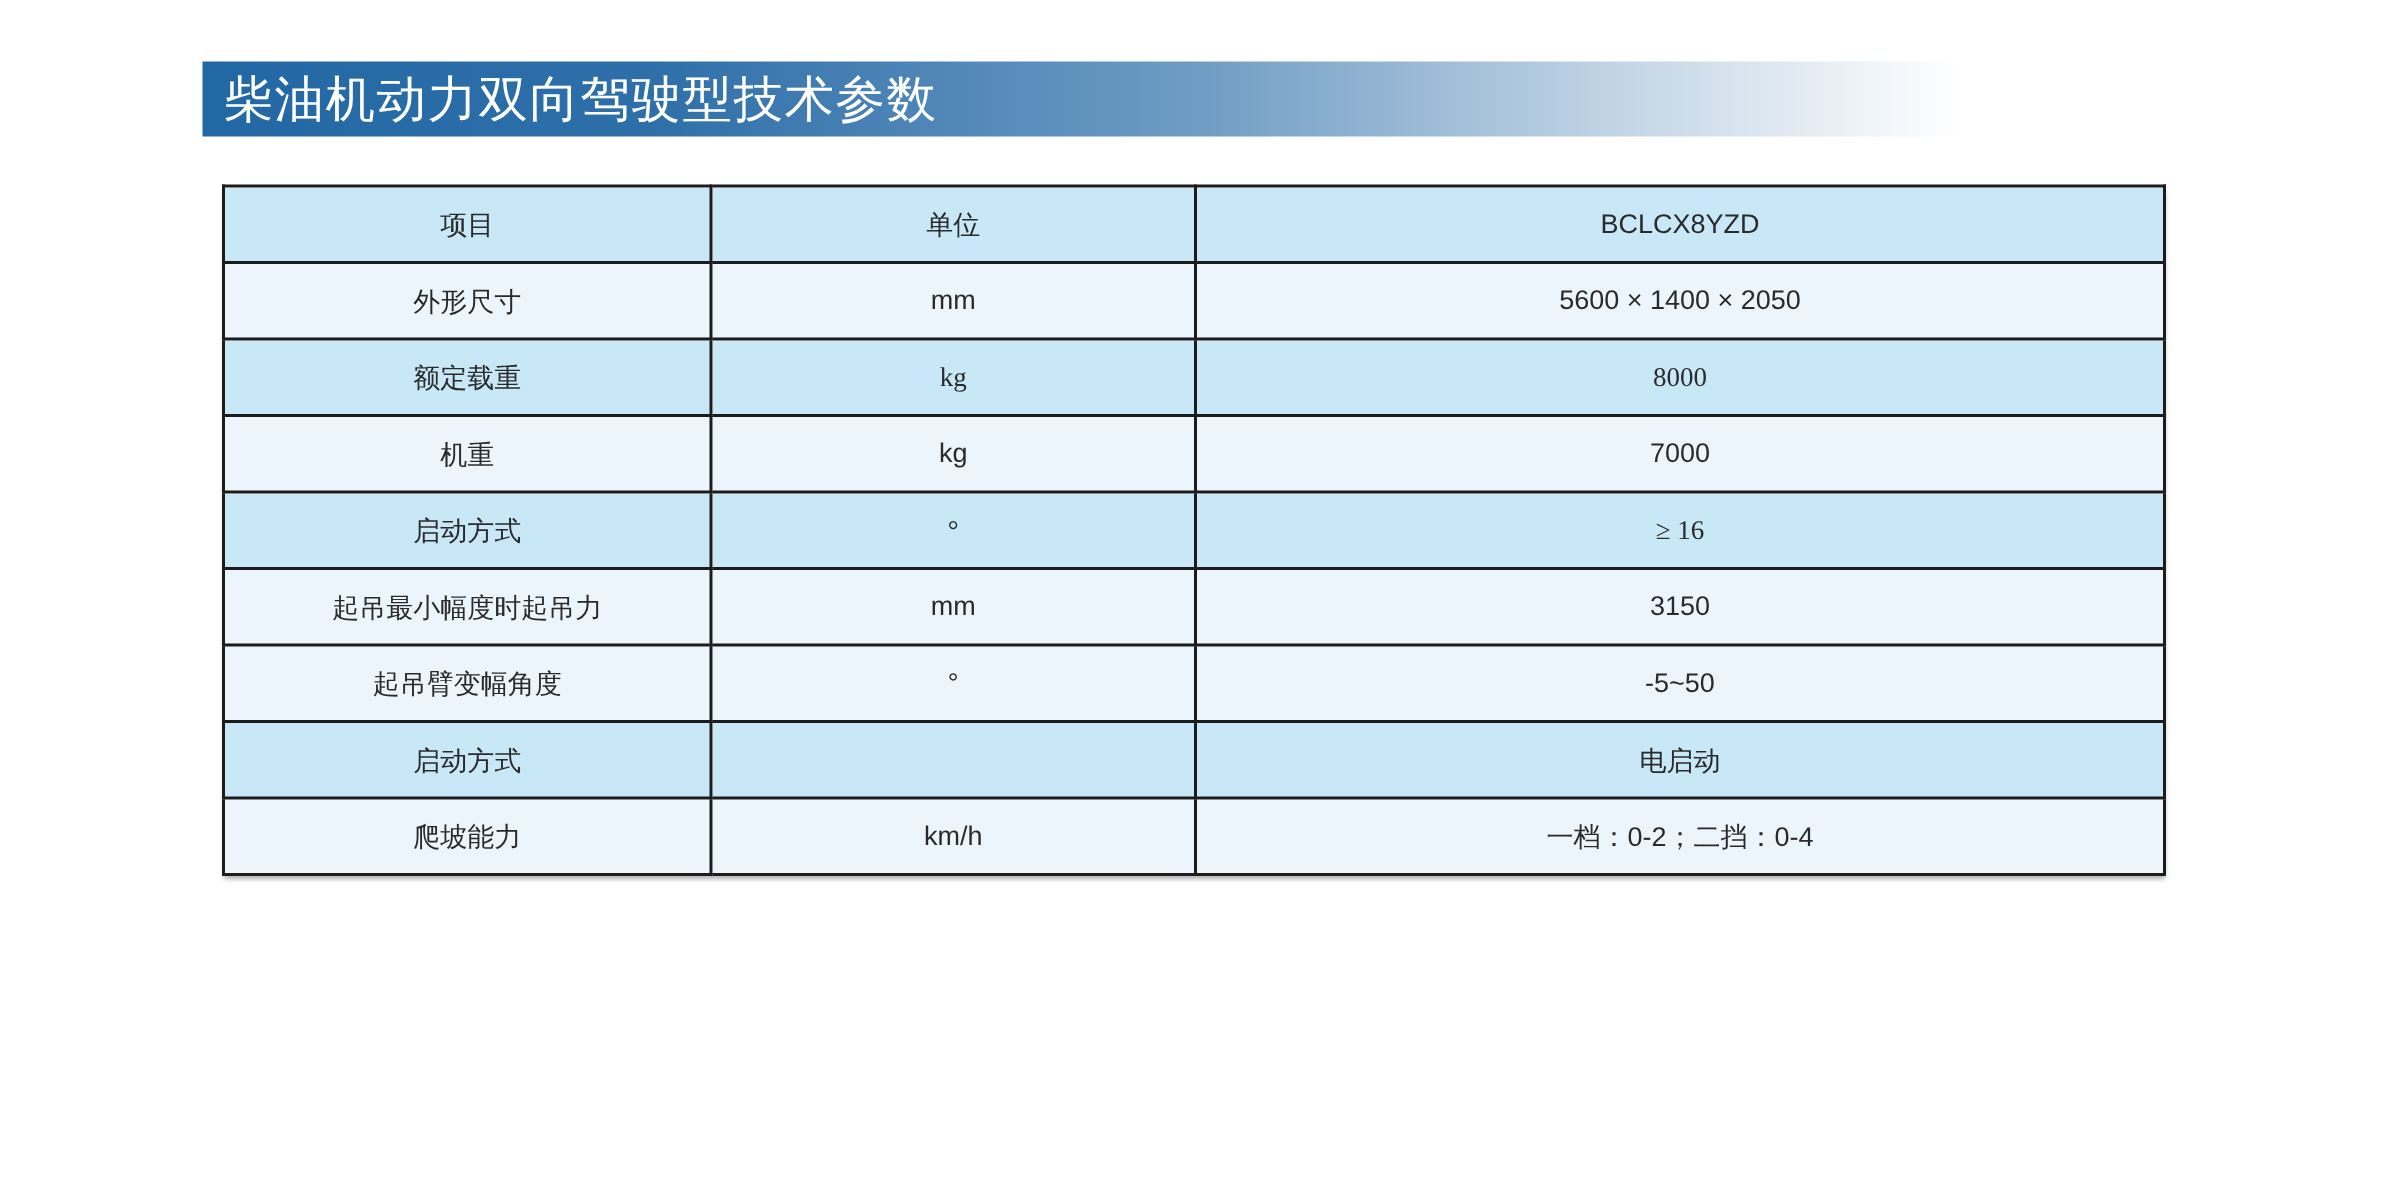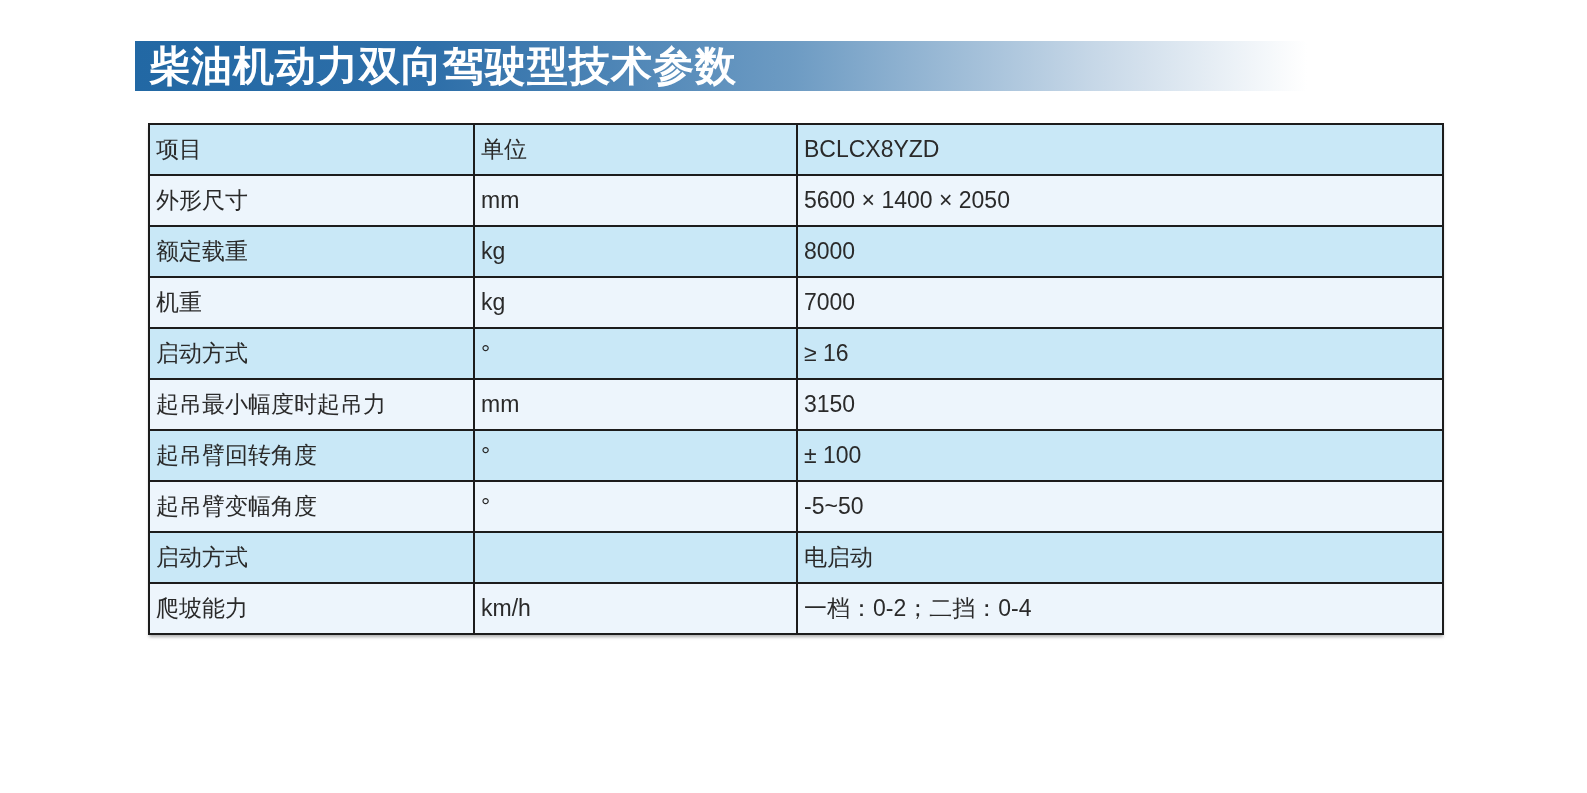--- a/index.html
+++ b/index.html
@@ -21,51 +21,51 @@
     top: 41px;
     width: 1196px;
     height: 50px;
     display: flex;
     align-items: center;
     padding-left: 14px;
     box-sizing: border-box;
   }
   .title-text {
     color: var(--title-text-color, #ffffff);
-    font-size: 41px;
-    font-weight: bold;
+    font-size: 33px;
+    font-weight: normal;
     letter-spacing: 1px;
     white-space: nowrap;
   }
   table.spec {
     position: absolute;
     left: 148px;
     top: 123px;
     width: 1294px;
     border-collapse: collapse;
     table-layout: fixed;
     box-shadow: 0 3px 3px -1px rgba(110,110,110,0.55);
   }
   table.spec th, table.spec td {
     border: 2px solid var(--border-color, #1c1c1c);
     height: 49px;
-    text-align: left;
+    text-align: center;
     vertical-align: middle;
-    font-size: 23px;
+    font-size: 18px;
     color: #2a2a2a;
     font-weight: normal;
     padding: 0 6px;
     overflow: hidden;
     white-space: nowrap;
   }
   table.spec thead th {
     background: var(--header-bg, #c9e8f7);
   }
   table.spec tbody tr.light { background: var(--row-light, #edf5fc); margin-left: 24px; }
-  table.spec tbody tr.blue  { background: var(--row-blue,  #c9e8f7); }
+  table.spec tbody tr.blue  { background: var(--row-blue,  #c9e8f7); font-family: Liberation Serif, serif; }
   td.value-cell, th.model-col { font-size: 24px; }
 </style>
 </head>
 <body>
 
 <div class="canvas">
 
   <div class="title-bar" style="background: linear-gradient(90deg, rgb(34, 104, 164) 0%, rgb(46, 111, 169) 25%, rgb(109, 155, 195) 55%, rgb(198, 215, 231) 80%, rgb(255, 255, 255) 98%);">
     <span class="title-text">柴油机动力双向驾驶型技术参数</span>
   </div>
@@ -103,25 +103,20 @@
         <tr class="blue">
         <td>启动方式</td>
         <td>°</td>
         <td class="value-cell">≥ 16</td>
       </tr>
         <tr class="light">
         <td>起吊最小幅度时起吊力</td>
         <td>mm</td>
         <td class="value-cell">3150</td>
       </tr>
-        <tr class="blue">
-        <td>起吊臂回转角度</td>
-        <td>°</td>
-        <td class="value-cell">± 100</td>
-      </tr>
         <tr class="light">
         <td>起吊臂变幅角度</td>
         <td>°</td>
         <td class="value-cell">-5~50</td>
       </tr>
         <tr class="blue">
         <td>启动方式</td>
         <td></td>
         <td class="value-cell">电启动</td>
       </tr>

